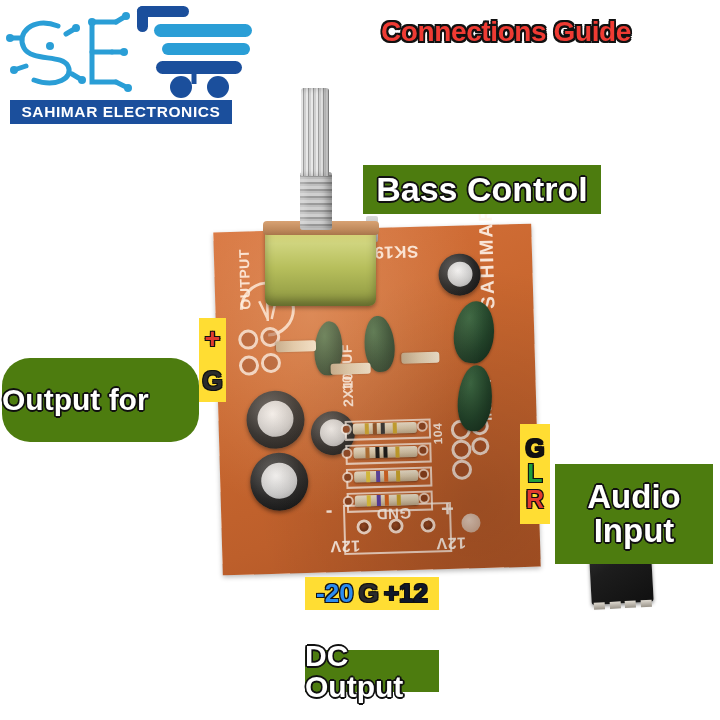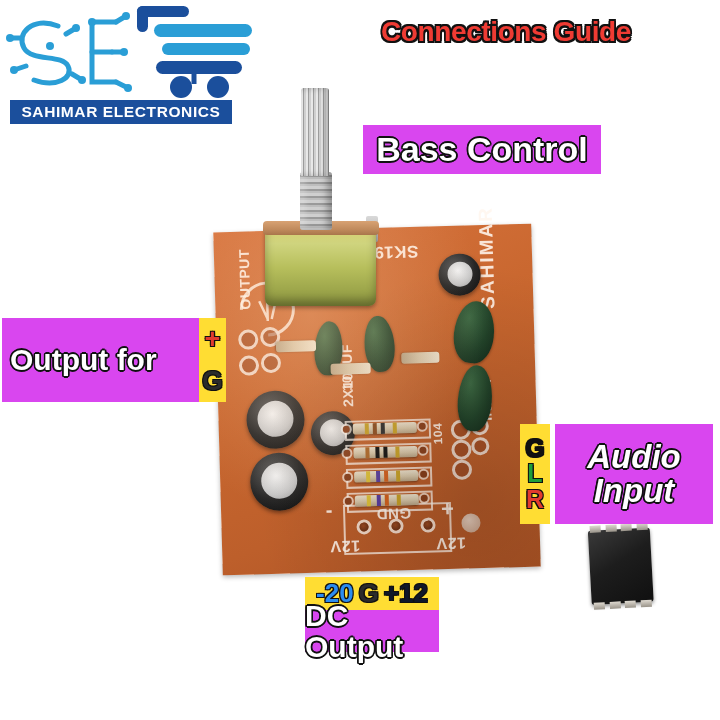--- a/index.html
+++ b/index.html
@@ -32,62 +32,63 @@
     letter-spacing:-0.4px;
     text-shadow:
       -1.6px -1.6px 0 #111, 1.6px -1.6px 0 #111,
       -1.6px  1.6px 0 #111, 1.6px  1.6px 0 #111,
        0 -1.8px 0 #111, 0 1.8px 0 #111,
       -1.8px 0 0 #111, 1.8px 0 0 #111;
   }
 
   
   .chip{
-    position:absolute;background:#d946ef;
+    position:absolute;background:#4d7c0f;
     color:#ffffff;font-weight:bold;
     font-family:"Liberation Sans", sans-serif;
     text-shadow:
       -1.4px -1.4px 0 #111, 1.4px -1.4px 0 #111,
       -1.4px  1.4px 0 #111, 1.4px  1.4px 0 #111,
        0 -1.6px 0 #111, 0 1.6px 0 #111,
       -1.6px 0 0 #111, 1.6px 0 0 #111;
     display:flex;align-items:center;justify-content:center;
     line-height:1.04;
+    margin-top:40px;
   }
   .pinbox{
     position:absolute;background:#ffdd33;
     font-weight:bold;font-family:"Liberation Sans", sans-serif;
     display:flex;
     text-shadow:
       -1.1px -1.1px 0 #111, 1.1px -1.1px 0 #111,
       -1.1px  1.1px 0 #111, 1.1px  1.1px 0 #111;
   }
 
   #bass-chip{left:363px;top:125px;width:238px;height:49px;font-size:34px;}
 
   #out-chip{left:2px;top:318px;width:197px;height:84px;font-size:30px;
             flex-direction:column;justify-content:center;align-items:flex-start;
-            padding-left:8px;box-sizing:border-box;}
+            box-sizing:border-box;border-radius:28px;}
   #out-chip .l1{display:block;}
   #out-chip .l2{display:block;}
   #out-pins{left:199px;top:318px;width:27px;height:84px;
             flex-direction:column;align-items:center;justify-content:space-around;
             font-size:27px;}
   #out-pins .plus{color:#e23b2e;line-height:.9;}
   #out-pins .g{color:#2b2b2b;line-height:.9;}
 
   #audio-pins{left:520px;top:424px;width:30px;height:100px;
               flex-direction:column;align-items:center;justify-content:center;
               font-size:25px;gap:0px;}
   #audio-pins span{line-height:1.02;display:block;}
   #audio-pins .g{color:#111111;}
   #audio-pins .l{color:#1f9e3a;}
   #audio-pins .r{color:#e23b2e;}
   #audio-chip{left:555px;top:424px;width:158px;height:100px;font-size:33px;
-              flex-direction:column;font-style:italic;}
+              flex-direction:column;}
 
   #dc-pins{left:305px;top:577px;width:134px;height:33px;
            align-items:center;justify-content:center;gap:5px;font-size:26px;}
   #dc-pins .m12{color:#2b8cf0;}
   #dc-pins .g{color:#2b2b2b;}
   #dc-pins .p12{color:#0f172a;}
   #dc-chip{left:305px;top:610px;width:134px;height:42px;font-size:30px;}
 
   
   .board{

